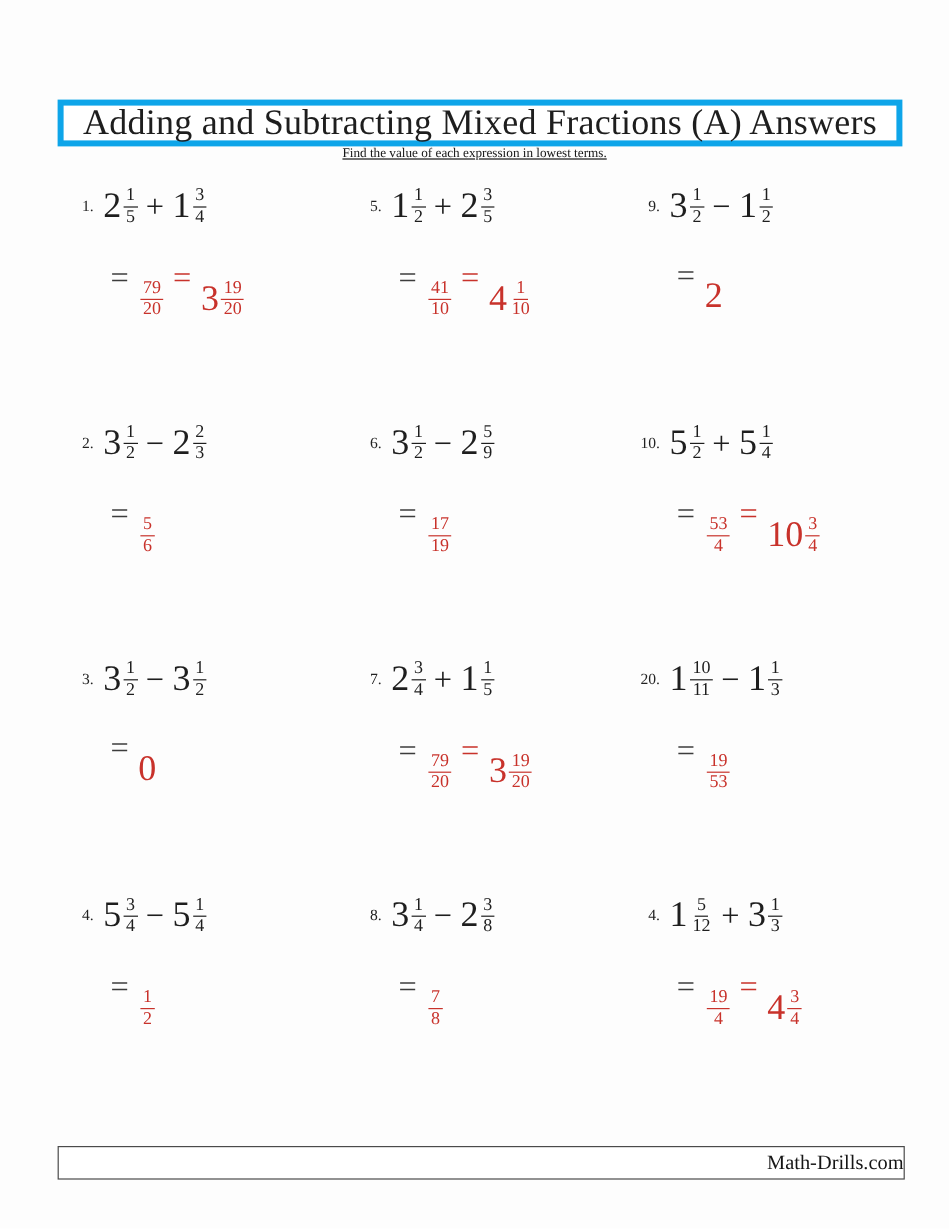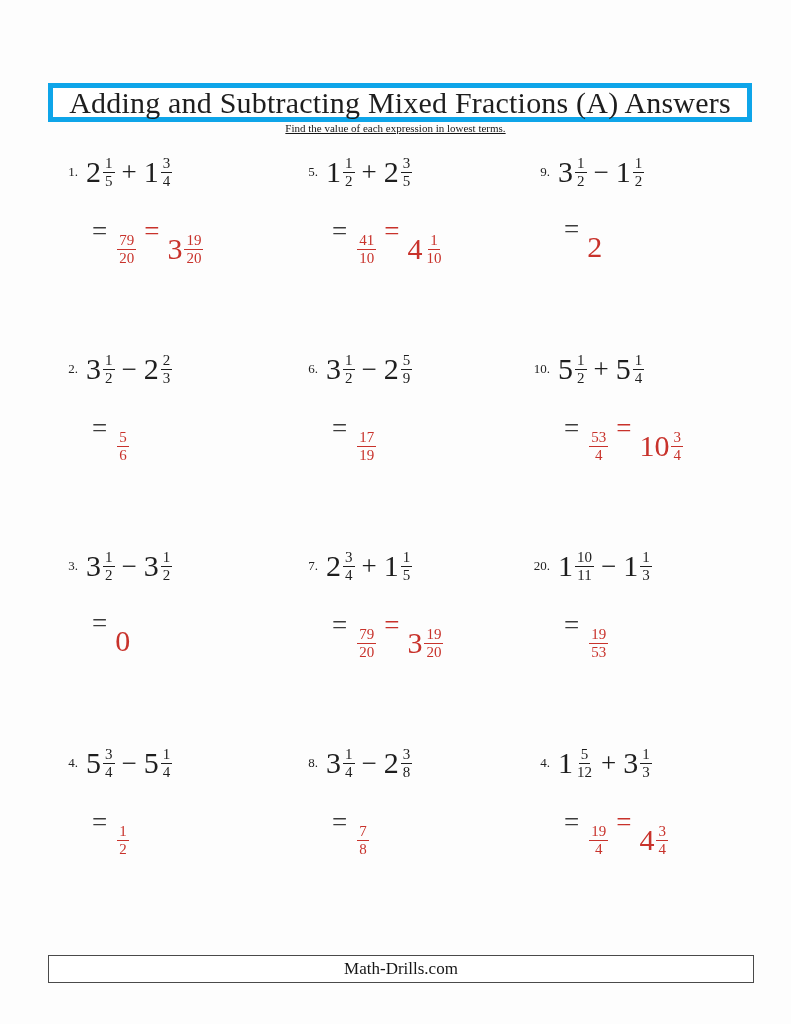--- a/index.html
+++ b/index.html
@@ -44,21 +44,21 @@
   .frac .den{padding:0 2px;}
   .op{font-size:27px;margin:0 7px;line-height:1;}
   .ans-line{display:flex;align-items:center;margin-top:7px;padding-left:44px;}
   .eq{font-size:27px;line-height:1;}
   .eq.dark{color:#3c3c3c;margin-right:8px;}
   .eq.red{color:var(--red,#c8322b);margin:0 8px;}
   .red{color:var(--red,#c8322b);margin-top:36px;}
   .footer-box{
     position:absolute;left:48px;top:955px;width:704px;height:26px;
     border:1px solid #4a4a4a;background:#fff;
-    display:flex;align-items:center;justify-content:center;
+    display:flex;align-items:center;justify-content:flex-end;
     font-size:17px;color:#161616;
   }
 </style>
 </head>
 <body>
 
 <div class="page">
   <div class="title-box">
     <span>Adding and Subtracting Mixed Fractions (A) Answers</span>
   </div>

